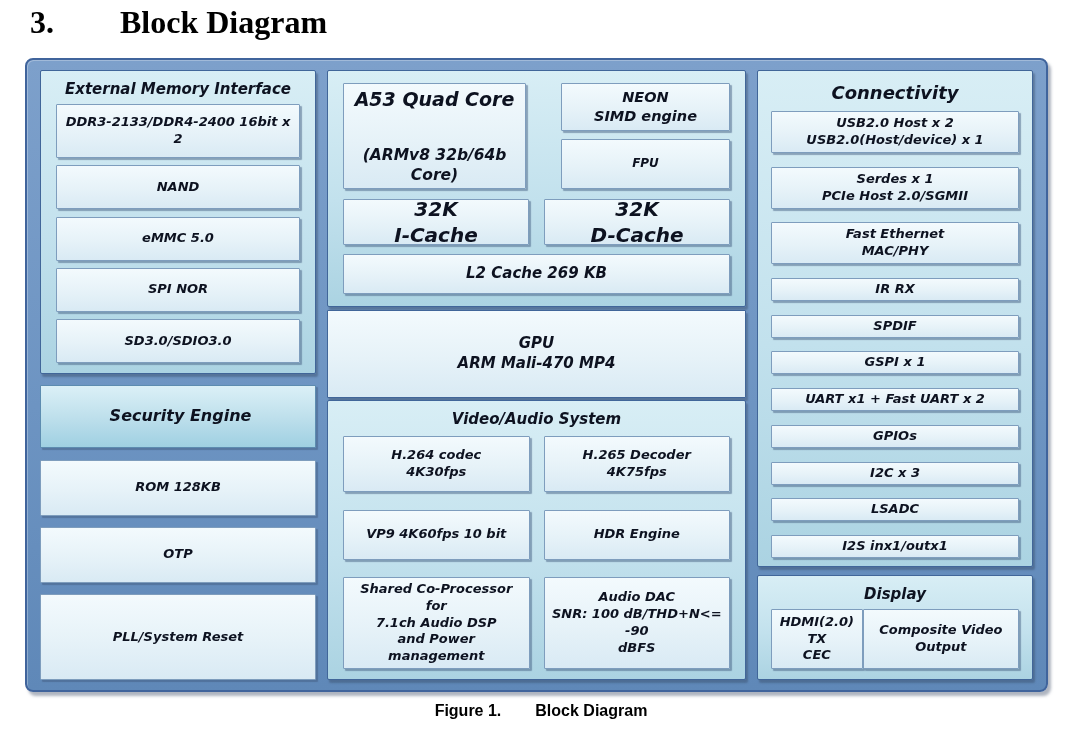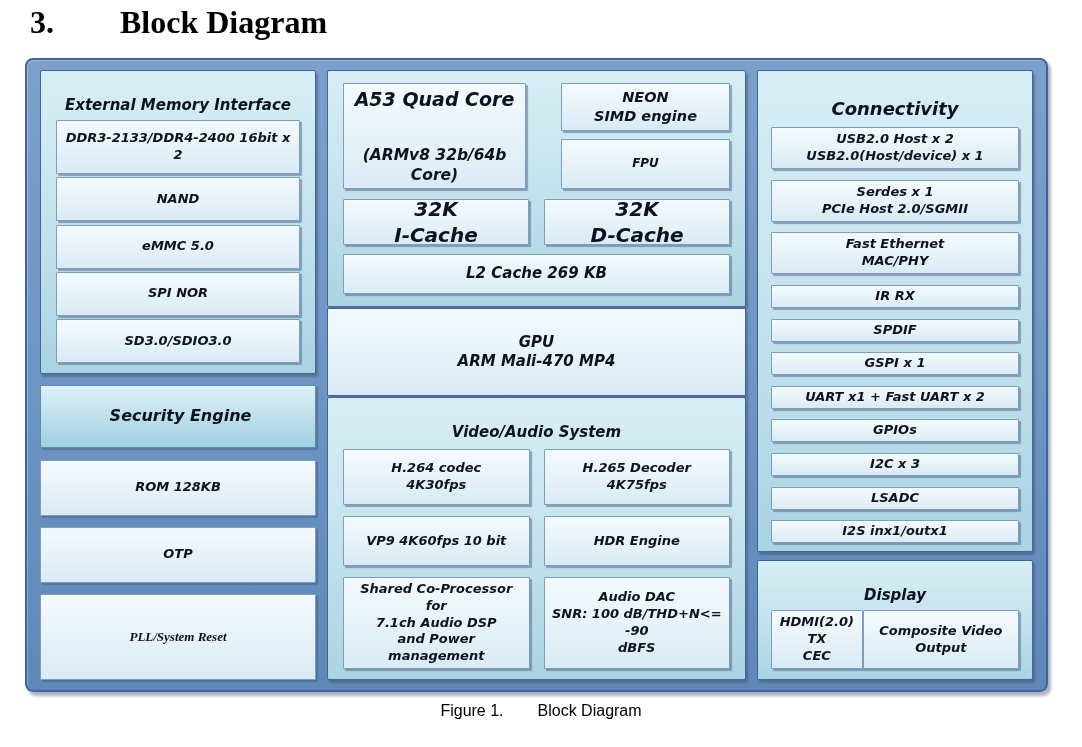--- a/index.html
+++ b/index.html
@@ -37,21 +37,21 @@
   .col-mid{flex:1;}
   .col-right{width:276px;}
   
   .group{
     box-sizing:border-box;
     background:linear-gradient(180deg,#d8eef5 0%,#c2e1ed 55%,#abd3e2 100%);
     border:1px solid #416699;
     border-radius:2px;
     box-shadow:2px 3px 2px rgba(55,75,105,.45);
     display:flex;flex-direction:column;
-    padding:21px 13px 10px;
+    padding:5px 13px 10px;
   }
   .group-title{
     font-weight:bold;font-style:italic;
     font-size:15px;text-align:center;
     padding:4px 0 6px;color:#0d1220;
     flex:0 0 auto;
   }
   .group-title.big{font-size:18px;padding:6px 0 8px;}
   
   .box{
@@ -73,21 +73,21 @@
     border-color:#5d8cb0;
     padding-left:11px;
   }
   
   .emi{height:304px;}
   .emi .stack{flex:1;display:flex;flex-direction:column;justify-content:space-between;}
   .emi .box{height:44px;margin:0 2px;}
   .emi .box.tall{height:54px;}
   .sec-engine{height:63px;font-size:16px;}
   .rom,.otp{height:56px;}
-  .pll{height:86px;font-family:Liberation Serif, serif;}
+  .pll{height:86px;}
   
   .cpu{height:237px;justify-content:space-between;padding:12px 15px;}
   .cpu-row1{display:flex;gap:15px;height:106px;}
   .a53{flex:1;flex-direction:column;gap:2px;justify-content:space-between;}
   .a53 .t1{font-size:19px;font-weight:bold;font-style:italic;}
   .a53 .t2{font-size:15.5px;font-weight:bold;font-style:italic;}
   .cpu-right{flex:1;display:flex;flex-direction:column;justify-content:space-between;margin-left:20px;}
   .neon{height:48px;font-size:14.5px;}
   .fpu{height:50px;font-size:12px;}
   .cpu-row2{display:flex;gap:15px;height:46px;}
@@ -102,21 +102,21 @@
   .conn .box.two{min-height:42px;}
   .conn .box.one{min-height:23px;padding:1px 6px;}
   .disp{flex:1;margin-top:8px;}
   .disp .stack{flex:1;display:flex;flex-direction:row;justify-content:space-between;}
   .disp .box.two{min-height:40px;}
   .disp .box.one{min-height:28px;}
   
   .caption{
     position:absolute;left:0;top:702px;width:1082px;
     text-align:center;font-family:"Liberation Sans","DejaVu Sans",sans-serif;
-    font-weight:normal;font-size:16px;color:#000;
+    font-weight:bold;font-size:16px;color:#000;
   }
   .caption .gap{display:inline-block;width:34px;}
 </style>
 </head>
 <body>
 
 <h1 class="doc-title">
   <span class="num">3.</span>
   <span>Block Diagram</span>
 </h1>

